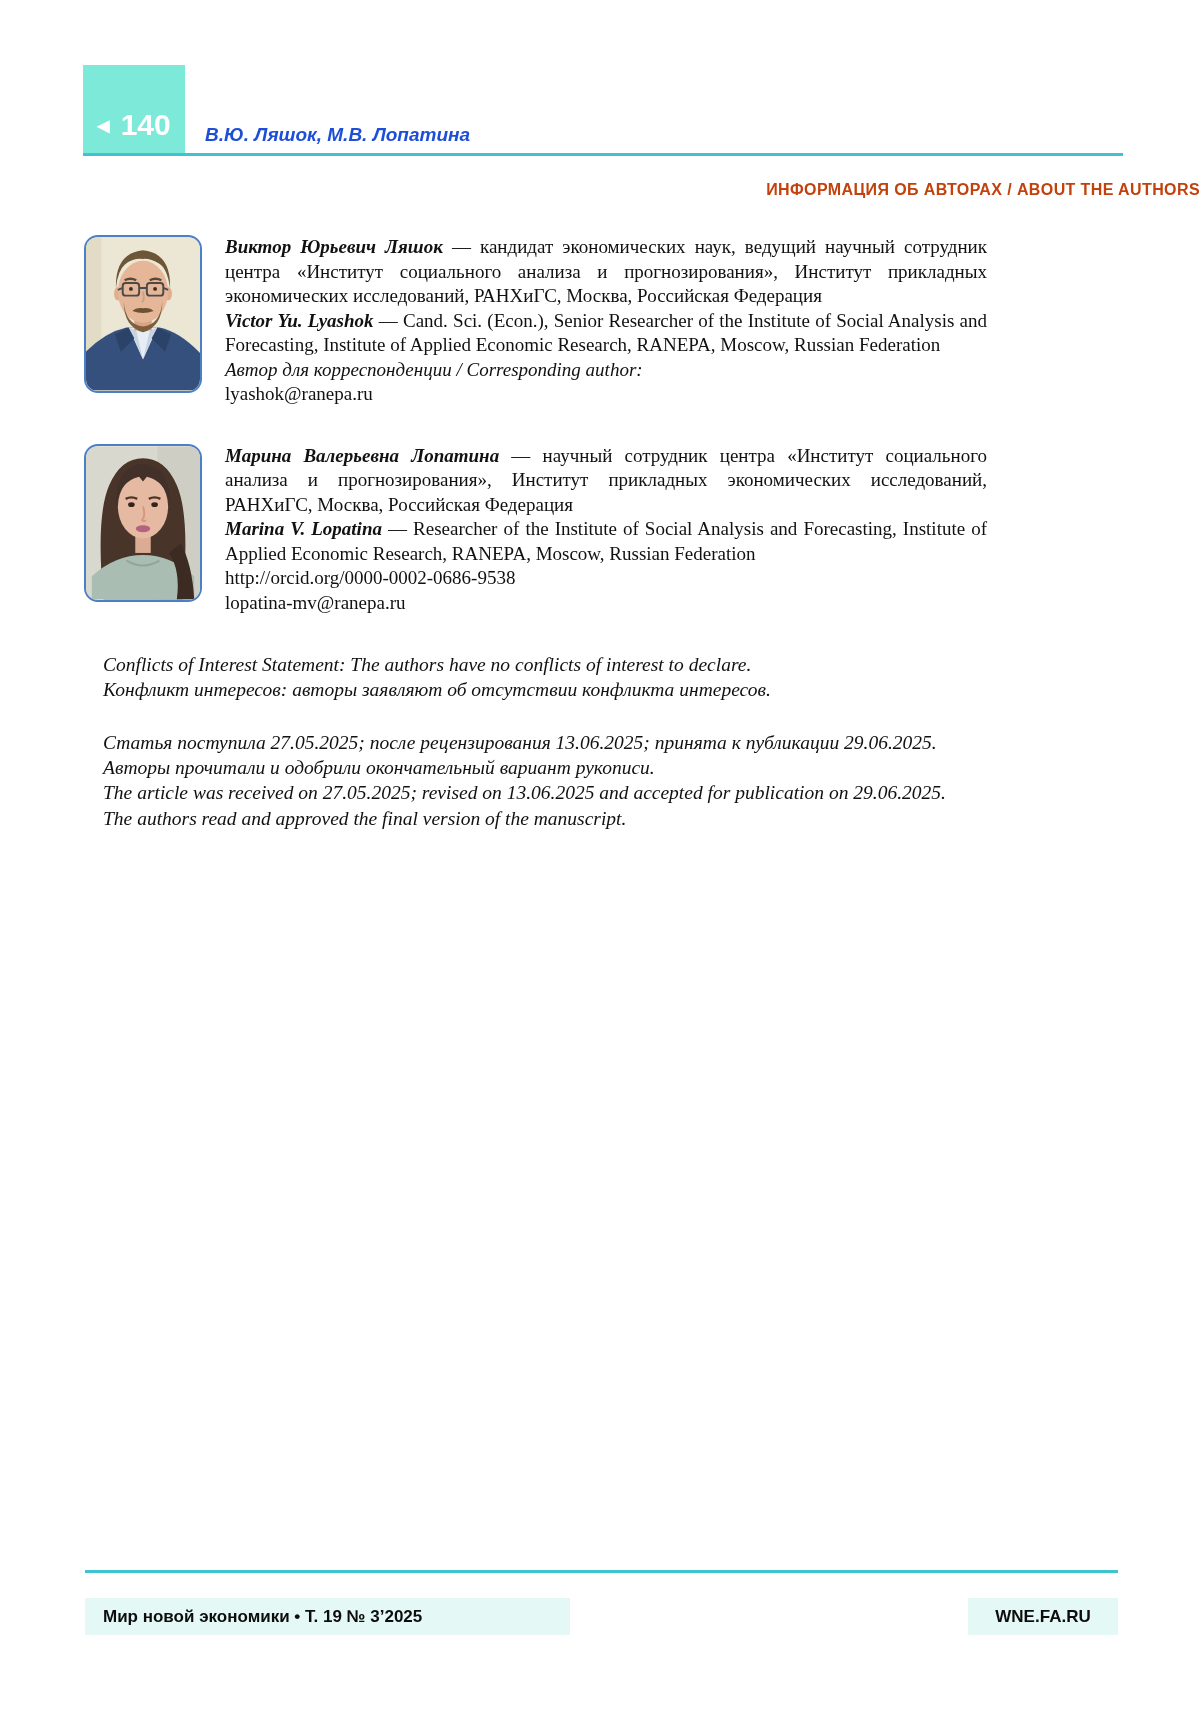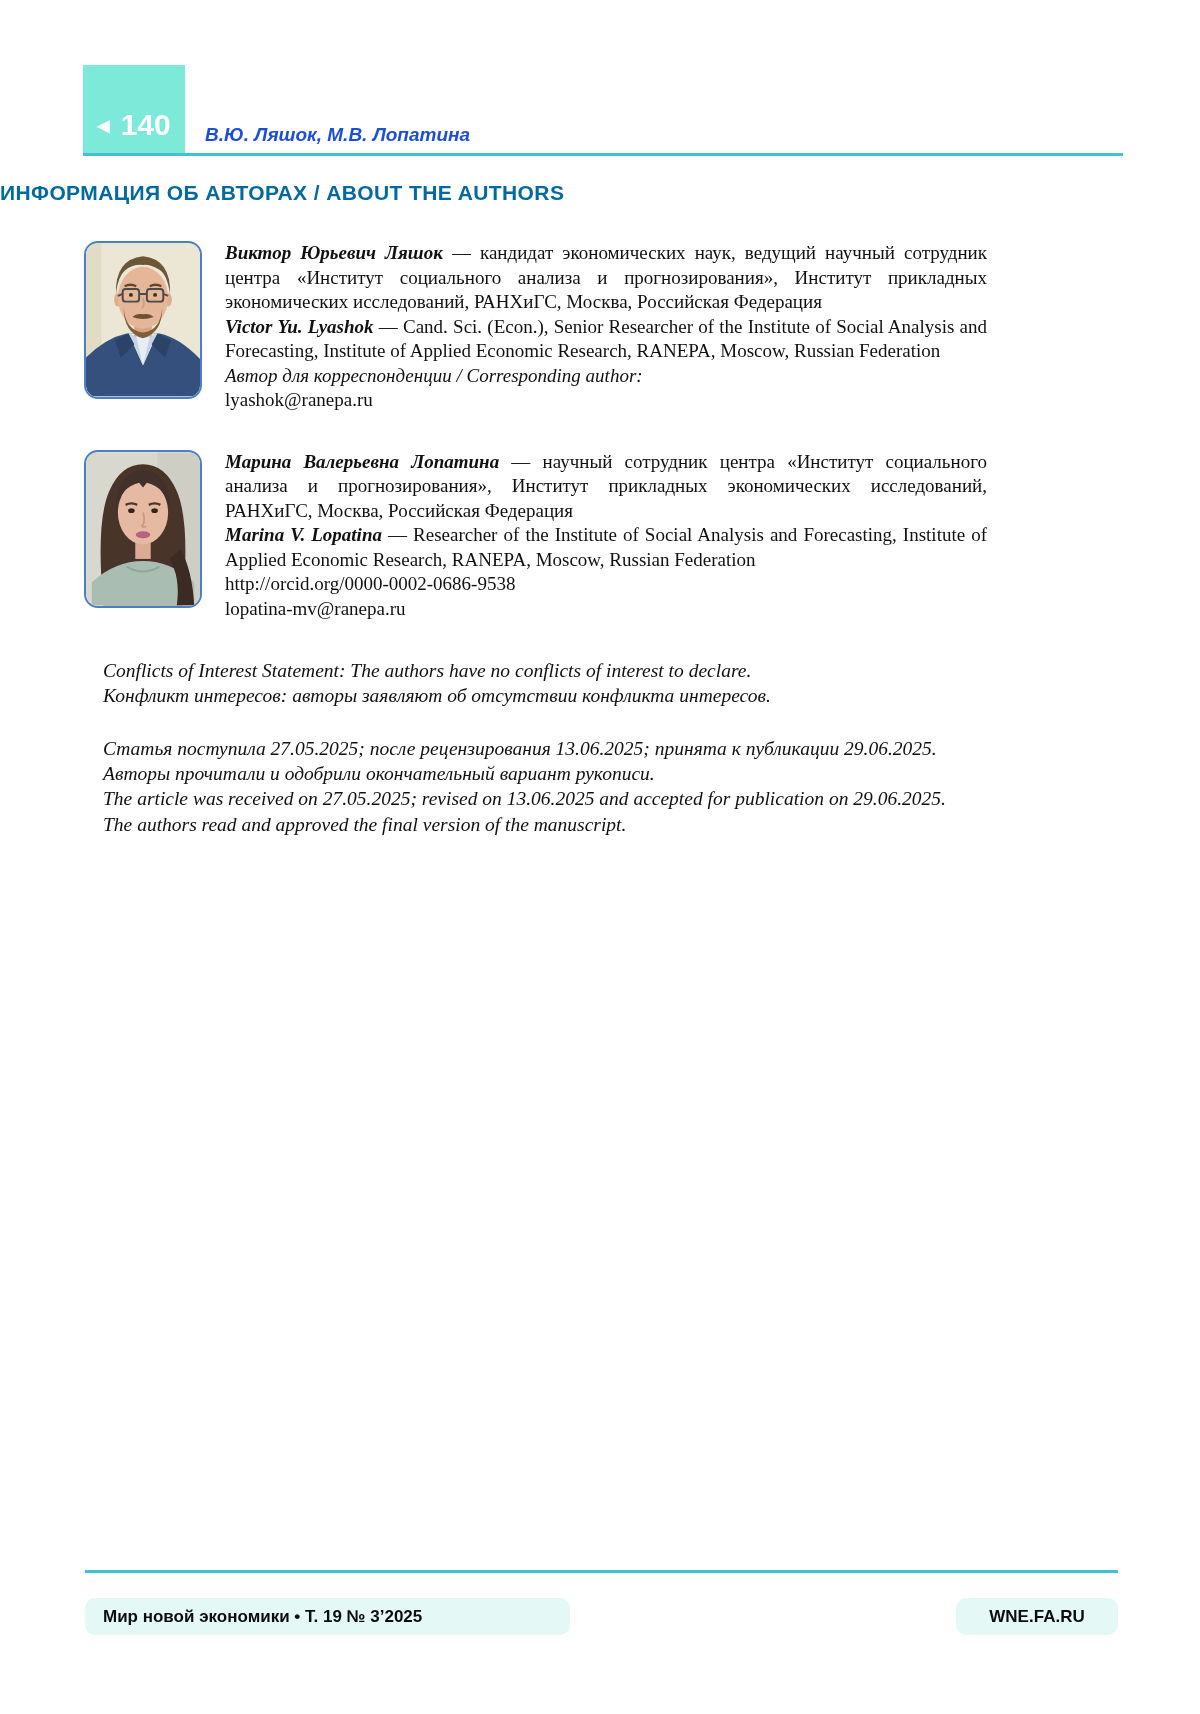--- a/index.html
+++ b/index.html
@@ -19,22 +19,22 @@
     padding-bottom:11px; box-sizing:border-box;
     font-family:"Liberation Sans", sans-serif; font-weight:700; font-size:30px;
   }
   .back-arrow { font-size:16px; line-height:1; padding-bottom:8px; }
   .running {
     font-family:"Liberation Sans", sans-serif; font-style:italic; font-weight:700;
     font-size:19px; color:#1d4ed8; margin-left:20px; padding-bottom:7px;
   }
   
   .section-title {
-    text-align:left; font-family:"Liberation Sans", sans-serif; font-weight:700;
-    font-size:21px; color:#0369a1; letter-spacing:0.4px; margin:25px 0 36px;
+    text-align:right; font-family:"Liberation Sans", sans-serif; font-weight:700;
+    font-size:16px; color:#c2410c; letter-spacing:0.4px; margin:25px 0 36px;
   }
   
   .content { padding:0 80px 0 84px; }
   .author-row { display:flex; gap:23px; margin-bottom:37px; }
   .photo-frame {
     flex:0 0 118px; height:158px; border:2px solid #4b7fc6; border-radius:14px;
     overflow:hidden; box-sizing:border-box; background:#e9e4d3;
   }
   .photo-frame svg { display:block; width:100%; height:100%; }
   .author-text { width:762px; font-size:19px; line-height:1.29; }
@@ -48,23 +48,23 @@
     font-style:italic; font-size:19.5px; line-height:1.3;
   }
   .statements p { margin:0; }
   .statements .gap { height:27px; }
   
   .footer { position:absolute; left:85px; right:82px; top:1570px; border-top:3px solid #3fc3ce; }
   .footer-row {
     display:flex; justify-content:space-between; margin-top:25px;
     font-family:"Liberation Sans", sans-serif; font-weight:700; font-size:17px; color:#0d0d0d;
   }
-  .fbox { background:#e4f8f5; height:37px; display:flex; align-items:center; box-sizing:border-box;border-radius:10px; }
+  .fbox { background:#e4f8f5; height:37px; display:flex; align-items:center; box-sizing:border-box; }
   .fbox.left  { width:485px; padding-left:18px; }
-  .fbox.right { width:162px; justify-content:center; }
+  .fbox.right { width:150px; justify-content:center; }
 </style>
 </head>
 <body>
 
 <div class="page">
 
   <div class="header-band">
     <div class="pagebox">
       <span class="back-arrow">◀</span>
       <span>140</span>

